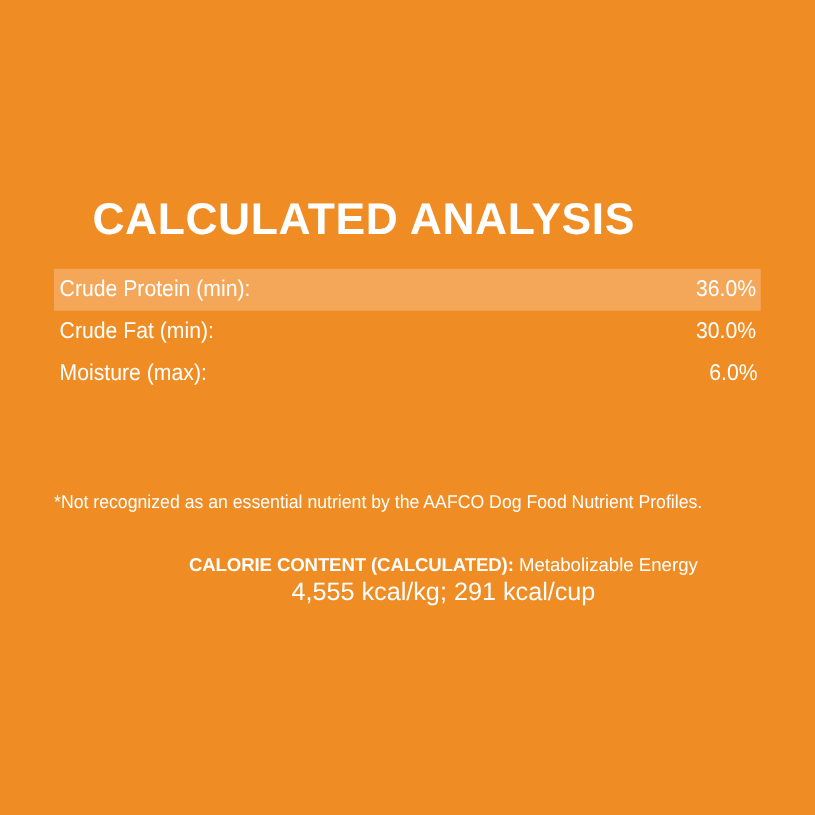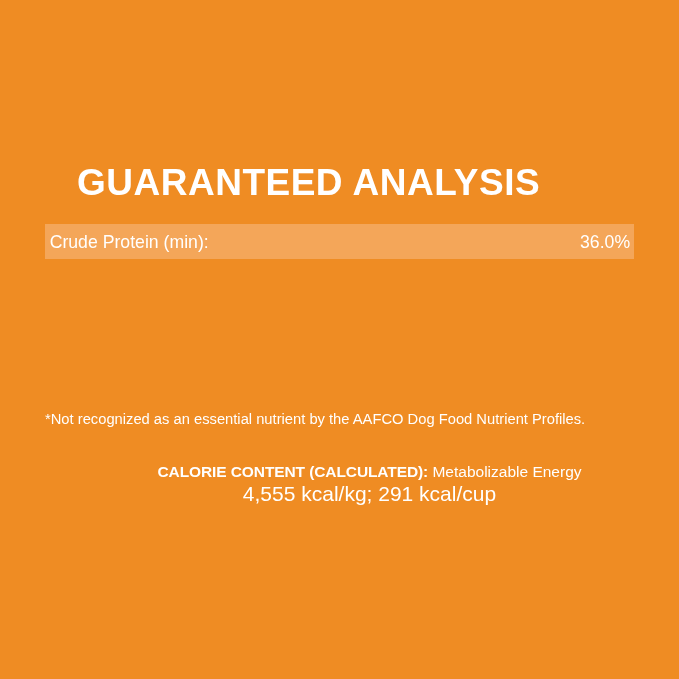--- a/index.html
+++ b/index.html
@@ -112,31 +112,39 @@
     font-size: 21px;
     line-height: 22px;
     white-space: nowrap;
   }
 </style>
 </head>
 <body>
 
 <div id="panel">
 
-  <div id="ga-title">GUARANTEED ANALYSIS</div>
+  <div id="ga-title">CALCULATED ANALYSIS</div>
 
   <div id="ga-table">
 
     <div class="ga-row alt">
       <span class="ga-label">Crude Protein (min):</span>
       <span class="ga-value">36.0%</span>
     </div>
 
+    <div class="ga-row">
+      <span class="ga-label">Crude Fat (min):</span>
+      <span class="ga-value">30.0%</span>
+    </div>
 
 
+    <div class="ga-row">
+      <span class="ga-label">Moisture (max):</span>
+      <span class="ga-value">6.0%</span>
+    </div>
 
 
   </div>
 
   <div id="ga-footnote">*Not recognized as an essential nutrient by the AAFCO Dog Food Nutrient Profiles.</div>
 
   <div id="calorie-block">
     <div id="calorie-line1">
       <span id="calorie-heading">CALORIE CONTENT (CALCULATED):</span>
       <span id="calorie-energy">Metabolizable Energy</span>

